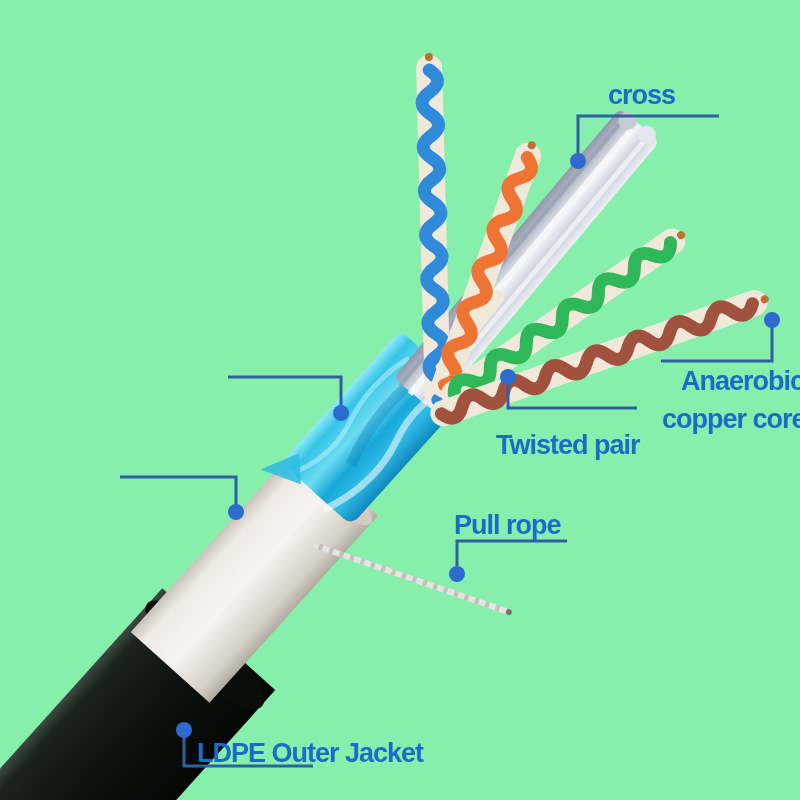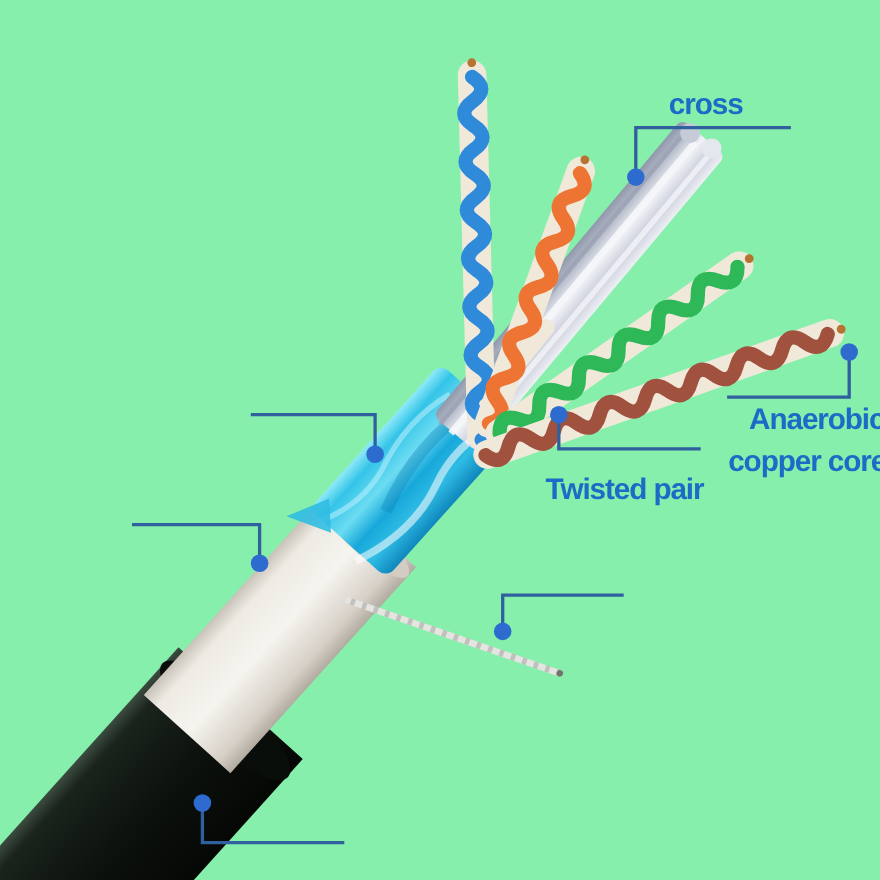--- a/index.html
+++ b/index.html
@@ -132,14 +132,16 @@
       <circle cx="772" cy="320" r="8" stroke="none" fill="#2e6bce"></circle>
       <circle cx="457" cy="574" r="8" stroke="none" fill="#2e6bce"></circle>
       <circle cx="184" cy="730" r="8" stroke="none" fill="#2e6bce"></circle>
     </g>
   </svg>
 
   <div class="lbl" style="left:608px;top:81px;">cross</div>
   <div class="lbl" style="left:496px;top:408px;margin-top:23px;">Twisted pair</div>
   <div class="lbl" style="left:681px;top:367px;">Anaerobic</div>
   <div class="lbl" style="left:662px;top:405px;">copper core</div>
+  <div class="lbl" style="left:454px;top:511px;">Pull rope</div>
+  <div class="lbl" style="left:197px;top:739px;">LDPE Outer Jacket</div>
 
 </div>
 
 </body></html>

